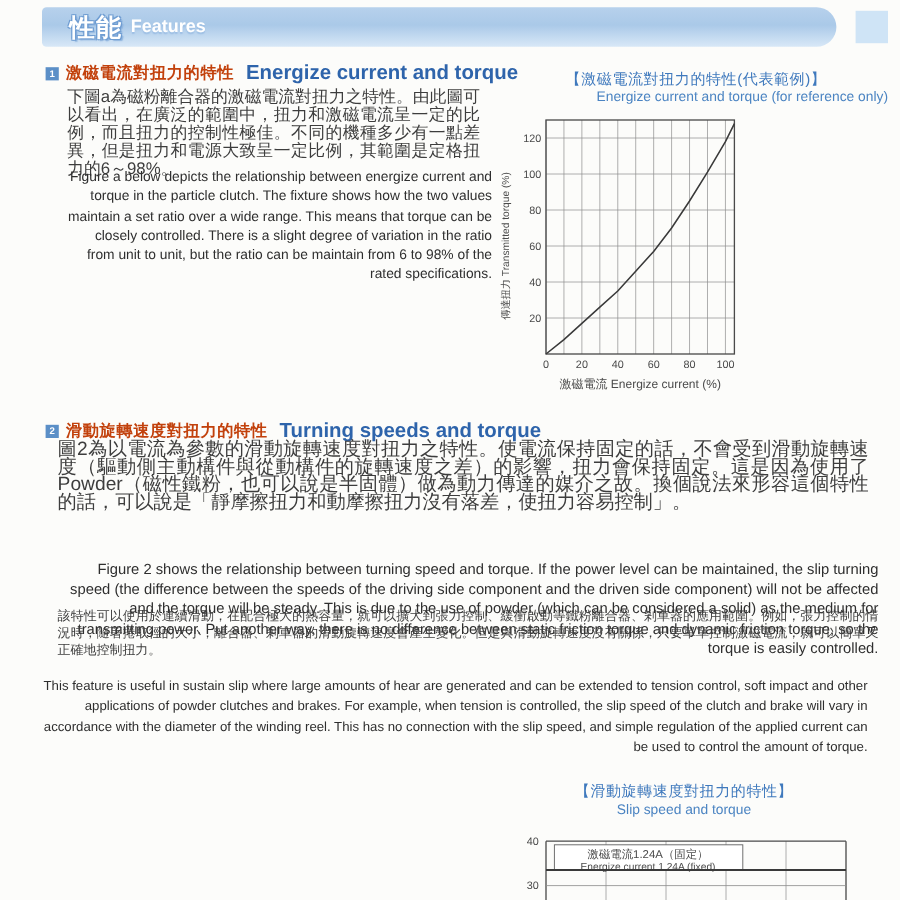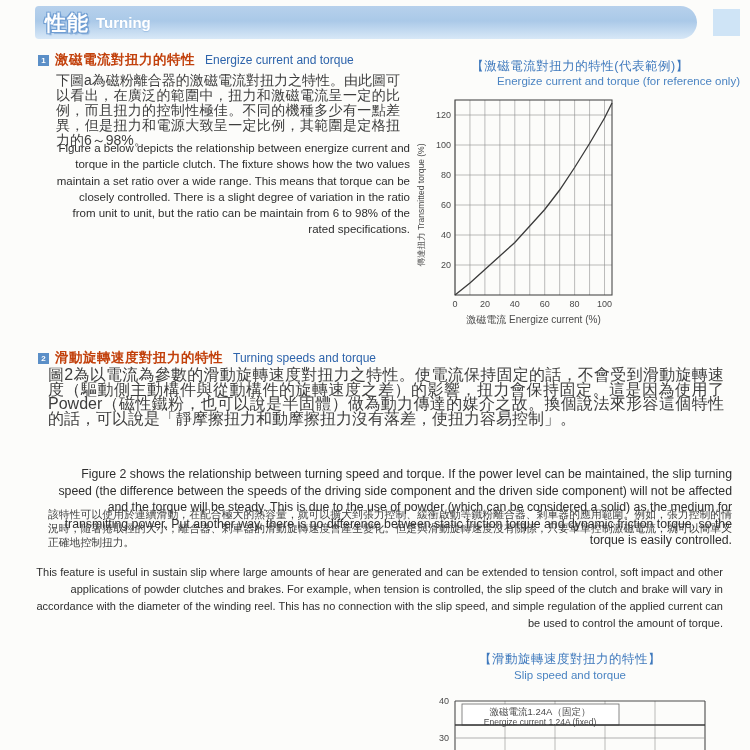--- a/index.html
+++ b/index.html
@@ -8,36 +8,36 @@
     background:#fcfcfa;
     font-family:"Liberation Sans","DejaVu Sans",sans-serif;
     -webkit-font-smoothing:antialiased;
   }
   .abs{position:absolute;}
   
   .header-bar{
     left:35px;top:6px;width:662px;height:33px;
     background:linear-gradient(180deg,#b7d1ec 0%,#aac9e8 45%,#d8e8f7 100%);
     border-radius:4px 17px 17px 4px;
-    display:flex;align-items:center;padding-left:10px;box-sizing:border-box;
+    display:flex;align-items:center;padding-left:23px;box-sizing:border-box;
   }
   .header-zh{
     font-size:21px;font-weight:bold;color:#ffffff;letter-spacing:1px;
     text-shadow:1px 1px 0 #6f9dd2,-1px -1px 0 #6f9dd2,1px -1px 0 #6f9dd2,-1px 1px 0 #6f9dd2,2px 2px 1px #8fb4de;
   }
   .header-en{font-size:15px;font-weight:bold;color:#ffffff;margin-left:7px;text-shadow:0 1px 1px #9dbfe4;}
   .corner-square{left:713px;top:9px;width:27px;height:27px;background:#cfe4f6;}
   
   .sec-head{display:flex;align-items:center;gap:6px;}
   .sec-num{
     width:11px;height:11px;background:#5b8fc7;color:#ffffff;
     font-size:8px;font-weight:bold;display:flex;align-items:center;justify-content:center;flex:0 0 auto;
   }
   .sec-title-zh{font-size:13.5px;font-weight:bold;color:#c2410c;letter-spacing:0.5px;}
-  .sec-title-en{font-size:12px;font-weight:normal;color:#2e64ab;margin-left:4px;}
+  .sec-title-en{font-size:17px;font-weight:bold;color:#2e64ab;margin-left:4px;}
   
   .para-zh{color:#3d3d3d;text-align:justify;}
   .para-en{color:#2e2e2e;text-align:right;}
   .p1-zh{left:56px;top:73px;width:344px;font-size:14px;line-height:15px;}
   .p1-en{left:56px;top:140px;width:354px;font-size:11.5px;line-height:16.3px;}
   .p2-zh{left:48px;top:368px;width:676px;font-size:16px;line-height:14.6px;}
   .p2-en{left:48px;top:426px;width:684px;font-size:12.3px;line-height:16.5px;margin-top:40px;}
   .p3-zh{left:48px;top:508px;width:684px;font-size:10.8px;line-height:13.8px;}
   .p3-en{left:34px;top:564px;width:689px;font-size:11px;line-height:17px;}
   
@@ -47,21 +47,21 @@
   .c1-title-en{left:420px;top:75px;width:320px;text-align:right;}
   .c2-title-zh{left:425px;top:651px;width:290px;}
   .c2-title-en{left:425px;top:669px;width:290px;}
   svg{display:block;}
 </style>
 </head>
 <body>
 
 <div class="abs header-bar">
   <span class="header-zh">性能</span>
-  <span class="header-en">Turning</span>
+  <span class="header-en">Features</span>
 </div>
 <div class="abs corner-square"></div>
 
 <div class="abs sec-head" style="left:38px;top:51px;">
   <span class="sec-num">1</span>
   <span class="sec-title-zh">激磁電流對扭力的特性</span>
   <span class="sec-title-en">Energize current and torque</span>
 </div>
 <div class="abs para-zh p1-zh">下圖a為磁粉離合器的激磁電流對扭力之特性。由此圖可以看出，在廣泛的範圍中，扭力和激磁電流呈一定的比例，而且扭力的控制性極佳。不同的機種多少有一點差異，但是扭力和電源大致呈一定比例，其範圍是定格扭力的6～98%。</div>
 <div class="abs para-en p1-en">Figure a below depicts the relationship between energize current and torque in the particle clutch.  The fixture shows how the two values maintain a set ratio over a wide range. This means that torque can be closely controlled. There is a slight degree of variation in the ratio from unit to unit, but the ratio  can be maintain from 6 to 98% of the rated specifications.</div>

